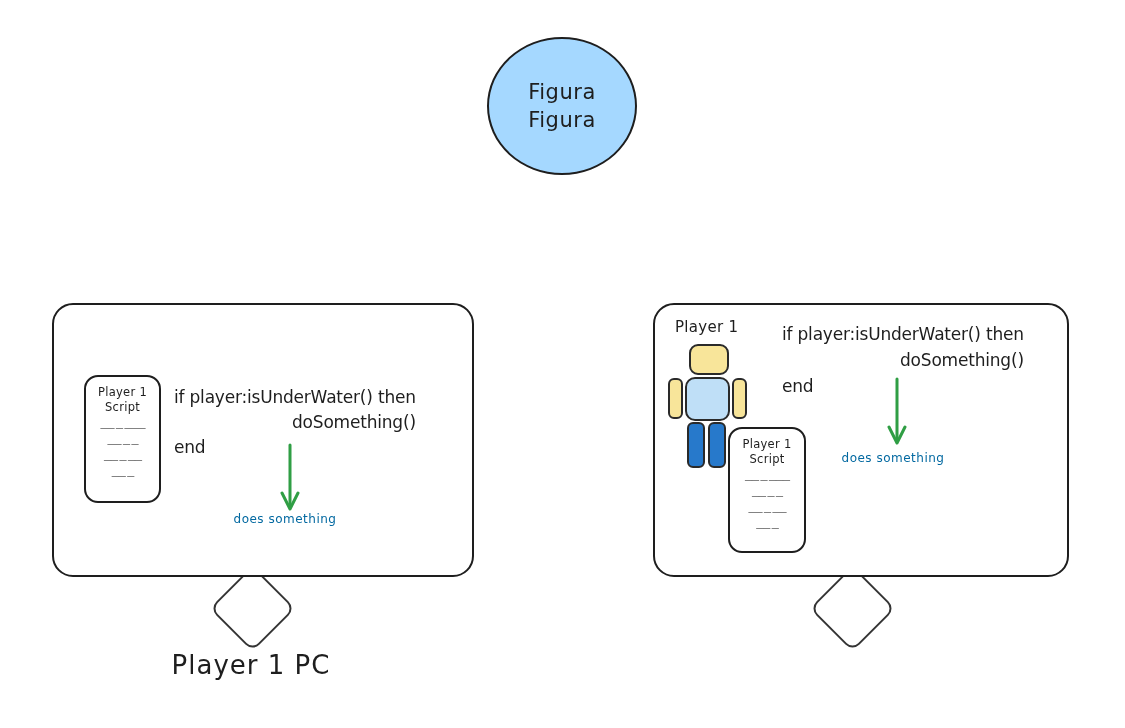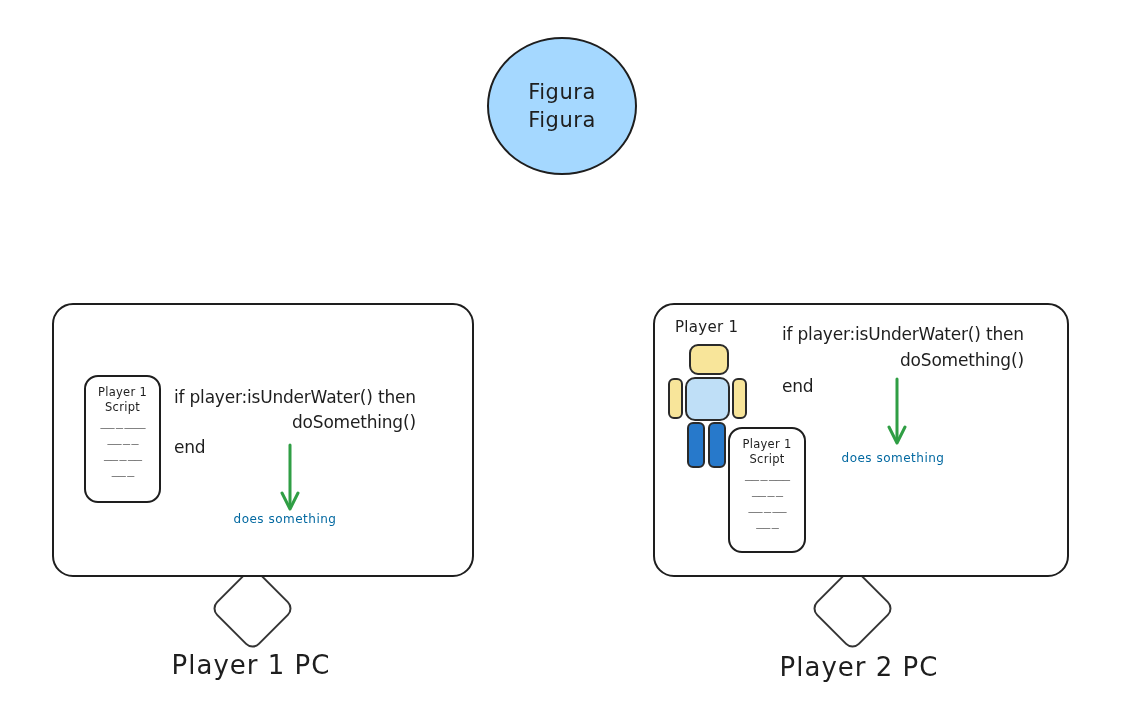--- a/index.html
+++ b/index.html
@@ -156,15 +156,14 @@
       <span class="code-line">end</span>
     </div>
 
     <svg class="result-arrow" width="20" height="70" viewBox="0 0 20 70">
       <line x1="10" y1="2" x2="10" y2="62" stroke="#2f9e44" stroke-width="3" stroke-linecap="round"></line>
       <polyline points="2,50 10,66 18,50" fill="none" stroke="#2f9e44" stroke-width="3" stroke-linecap="round" stroke-linejoin="round"></polyline>
     </svg>
 
     <div class="result-text">does something</div>
   </div>
-  <div class="pc-label right">Player 2 PC</div>
 
 </div>
 
 </body></html>

